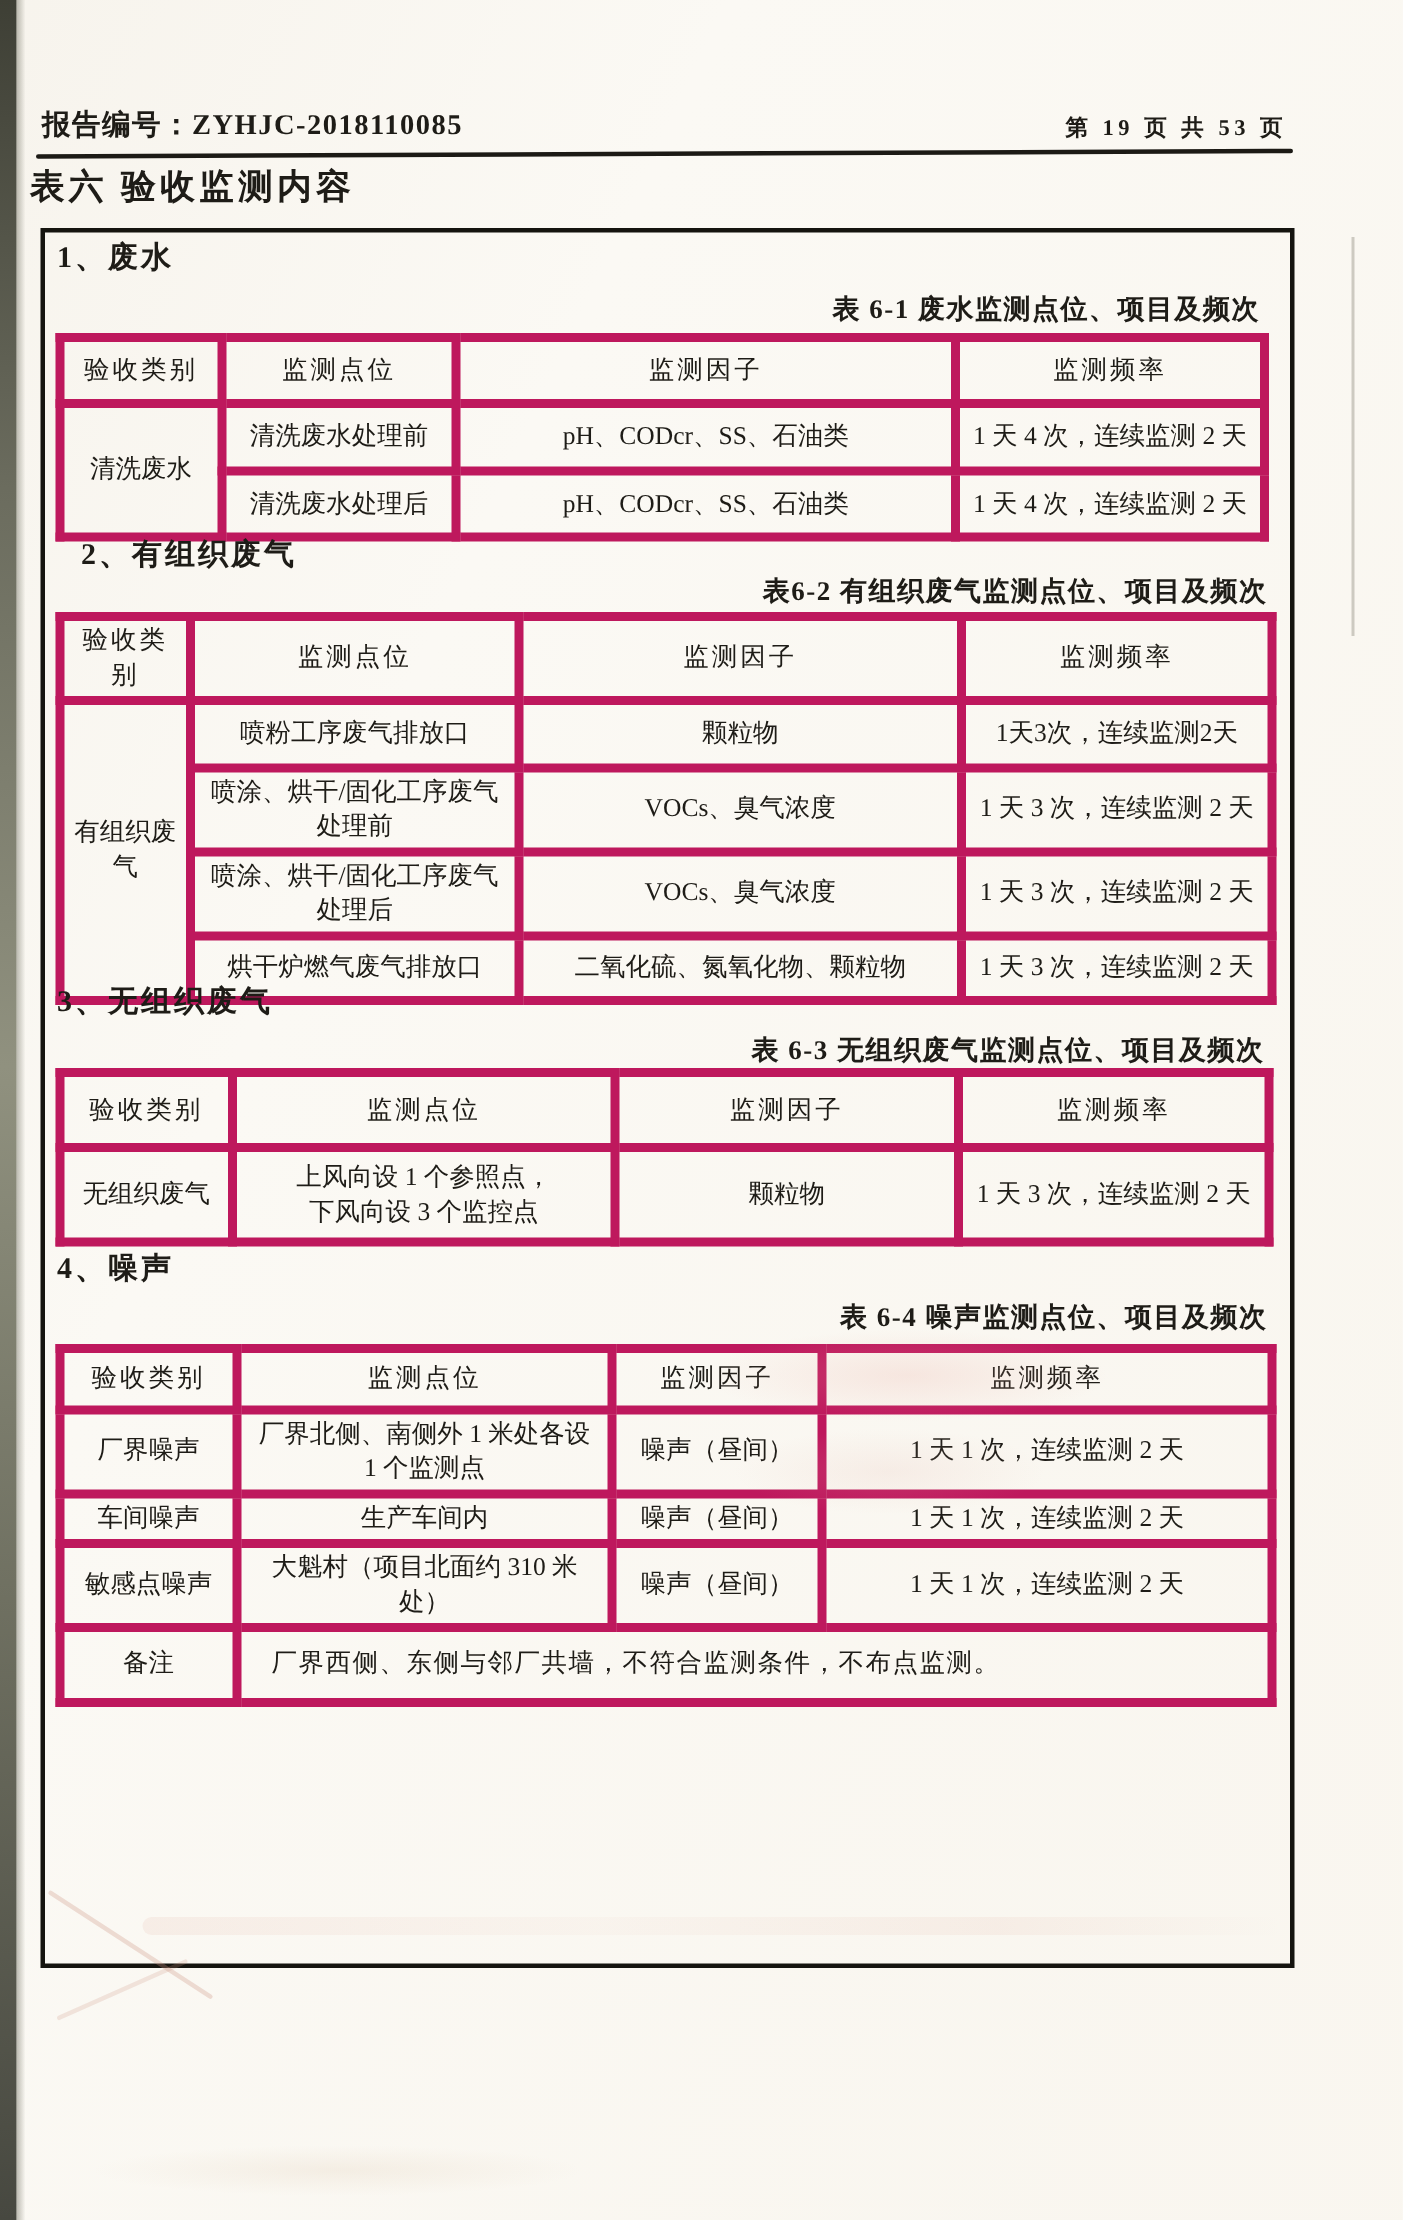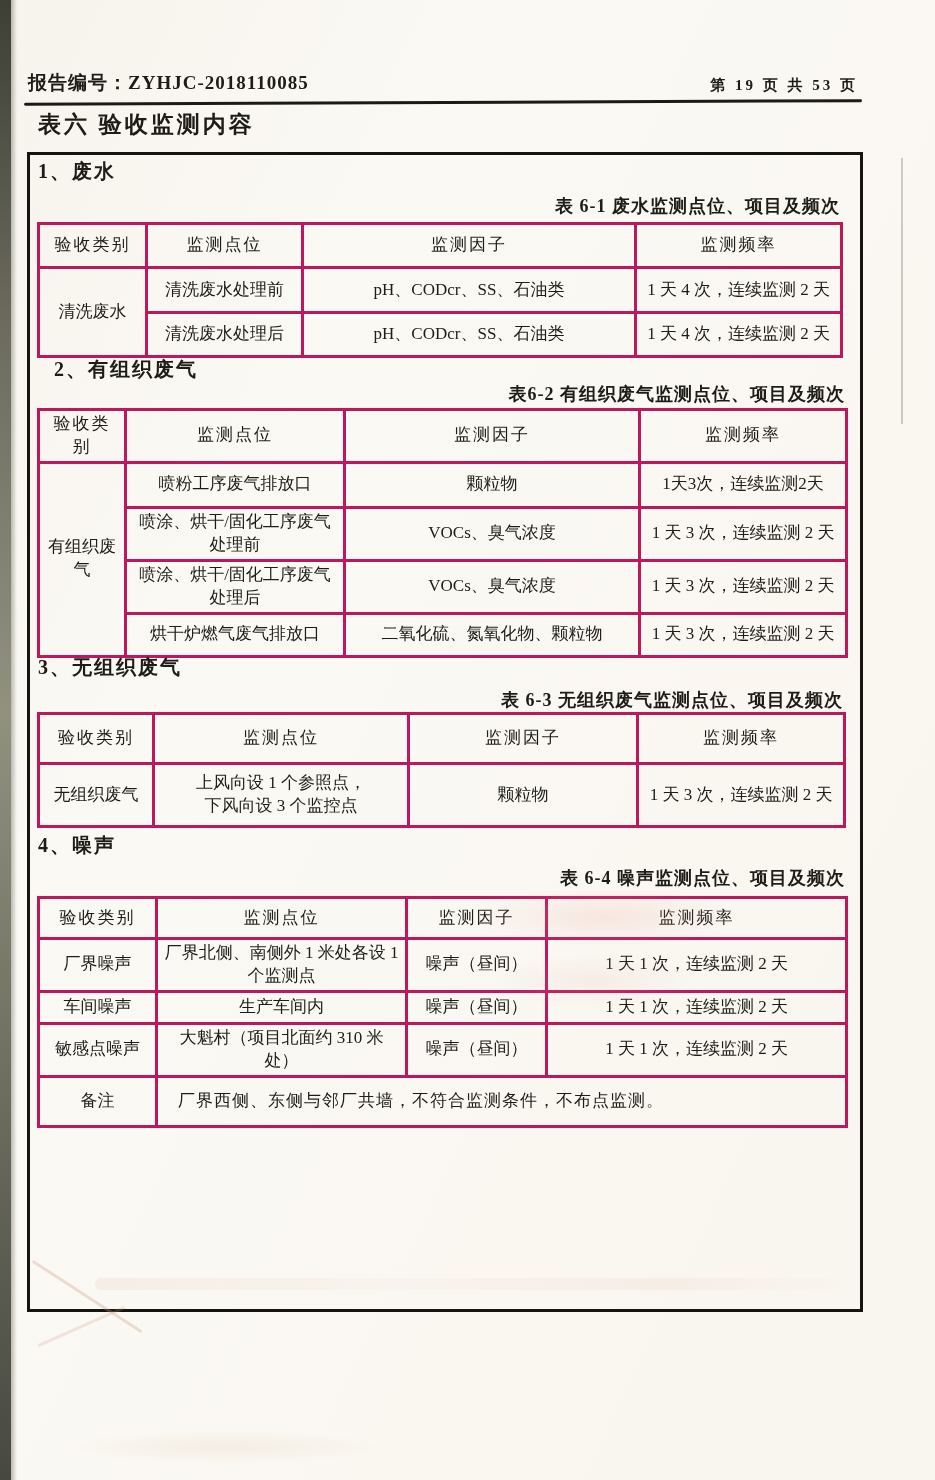--- a/index.html
+++ b/index.html
@@ -17,30 +17,30 @@
     background:linear-gradient(180deg,#3e3f35 0%,#6b6c5e 22%,#90917f 48%,#6f7061 72%,#474840 100%);}
   .scan-edge-fade{position:absolute;left:11px;top:0;width:6px;height:1480px;
     background:linear-gradient(90deg,rgba(110,110,95,.45),rgba(110,110,95,0));}
   
   .crease-line{position:absolute;left:901px;top:158px;width:2px;height:266px;background:rgba(120,118,103,.35);}
   
   .report-line{position:absolute;left:28px;top:70px;font-size:19px;font-weight:700;letter-spacing:1px;}
   .page-indicator{position:absolute;top:76px;right:77px;font-size:15px;font-weight:700;letter-spacing:3px;}
   .header-rule{position:absolute;left:24px;top:101px;width:838px;height:3px;background:#1c1a15;
     transform:rotate(-.25deg);border-radius:2px;}
-  .doc-title{position:absolute;left:38px;top:109px;font-size:23px;font-weight:700;letter-spacing:3px;}
+  .doc-title{position:absolute;left:20px;top:109px;font-size:23px;font-weight:700;letter-spacing:3px;}
   
   .content-box{position:absolute;left:27px;top:152px;width:830px;height:1154px;border:3px solid #15140f;}
   .section-heading{position:absolute;font-size:20px;font-weight:700;letter-spacing:2px;}
   .caption{position:absolute;font-size:18px;font-weight:700;text-align:right;letter-spacing:1px;}
   
   table.doc-table{position:absolute;border-collapse:collapse;table-layout:fixed;
     font-size:17px;line-height:1.35;}
   table.doc-table td,table.doc-table th{
-    border:3px solid #be185d;text-align:center;vertical-align:middle;
+    border:6px solid #be185d;text-align:center;vertical-align:middle;
     font-weight:400;padding:2px 6px;overflow:hidden;}
   table.doc-table{border:3px solid #1b1913;}
   table.doc-table th{font-weight:400;letter-spacing:2px;}
   tr.h41{height:41px}tr.h44{height:44px}tr.h45{height:45px}tr.h46{height:32px}
   tr.h47{height:47px}tr.h50{height:50px}tr.h52{height:52px}tr.h53{height:53px}
   tr.h55{height:40px}tr.h63{height:63px}tr.h43{height:43px}
   .t1{left:37px;top:222px;width:803px;}
   .t2{left:37px;top:408px;width:808px;}
   .t3{left:37px;top:712px;width:806px;}
   .t4{left:37px;top:896px;width:808px;}

